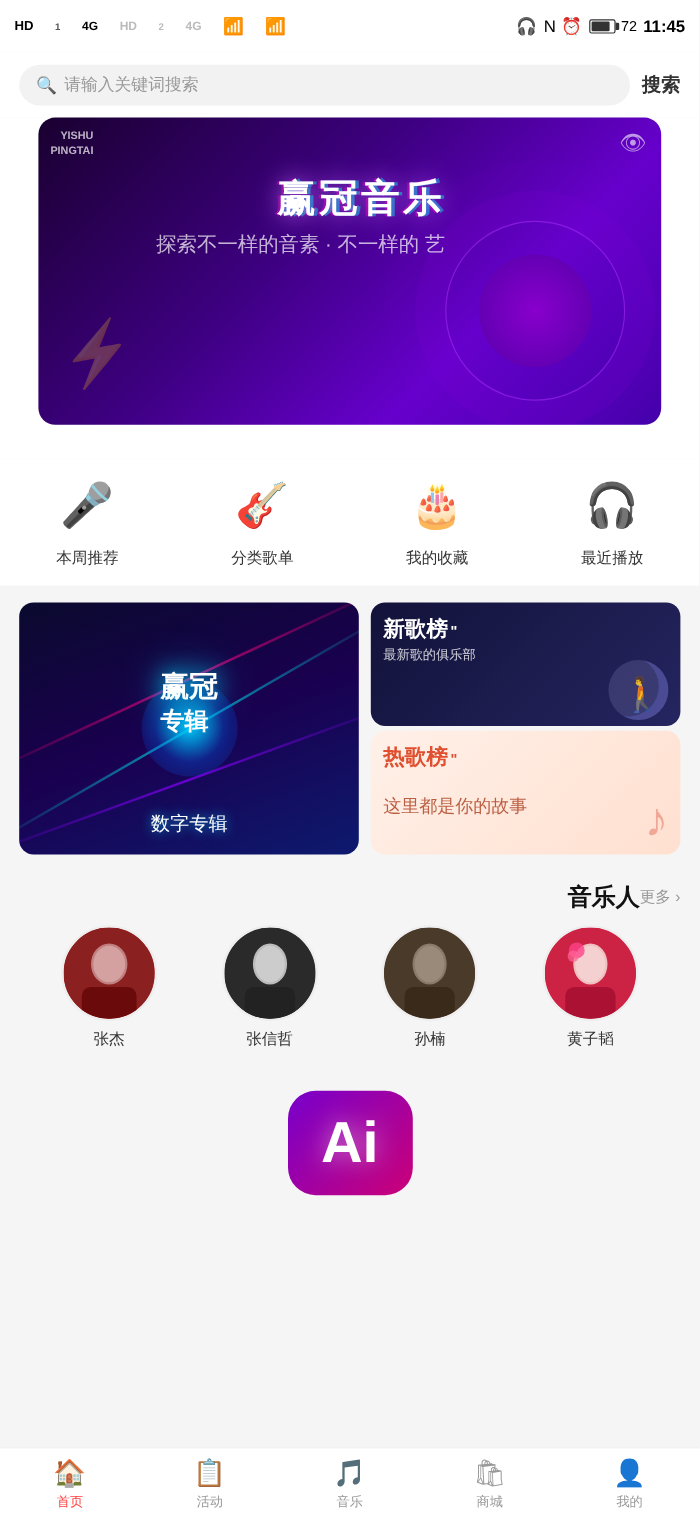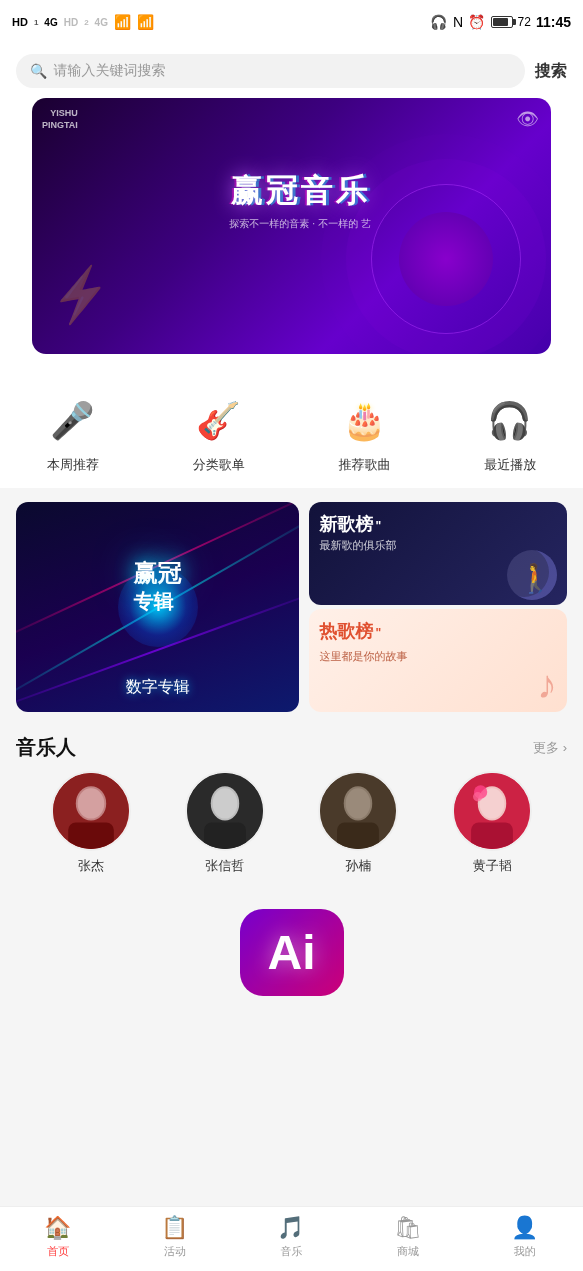--- a/index.html
+++ b/index.html
@@ -15,21 +15,21 @@
     
     .status-bar {
       background: #fff;
       height: 44px;
       display: flex;
       align-items: center;
       justify-content: space-between;
       padding: 0 12px;
       font-size: 12px;
     }
-    .status-left { display: flex; align-items: center; gap: 6px; font-size: 11px; font-weight: bold; }
+    .status-left { display: flex; align-items: center; gap: 18px; font-size: 11px; font-weight: bold; }
     .status-right { display: flex; align-items: center; gap: 5px; font-size: 12px; }
     .battery-icon {
       display: inline-block;
       width: 22px; height: 12px;
       border: 1.5px solid #333;
       border-radius: 2px;
       position: relative;
     }
     .battery-icon::after {
       content: '';
@@ -236,35 +236,35 @@
       display: flex;
       align-items: flex-start;
       padding: 10px;
     }
     .card-bottom-tag {
       font-size: 18px;
       font-weight: 900;
       color: #e05030;
     }
     .card-bottom-sub {
-      font-size: 11px;
+      font-size: 15px;
       color: rgba(180,80,50,0.9);
-      margin-top: 6px;
+      margin-top: 20px;
     }
     .note-icon {
       position: absolute;
       right: 10px; bottom: 5px;
       font-size: 40px;
       color: rgba(220,80,60,0.4);
     }
 
     
     .section-header {
       display: flex;
-      justify-content: space-between;
+      justify-content: flex-end;
       align-items: center;
       padding: 6px 16px 10px;
     }
     .section-title {
       font-size: 20px;
       font-weight: 800;
       color: #111;
     }
     .section-more {
       font-size: 13px;
@@ -379,39 +379,39 @@
 <div style="padding: 0 16px 14px; background:#fff;">
   <div class="banner-wrap">
     <div class="banner-label">YISHU<br>PINGTAI</div>
     <div class="banner-icon">👁</div>
 
     <div style="position:absolute; right:30px; bottom:20px; width:150px; height:150px; border-radius:50%; border:1.5px solid rgba(180,50,255,0.5); box-shadow: 0 0 0 25px rgba(140,0,220,0.12), 0 0 0 50px rgba(120,0,200,0.06);"></div>
     <div style="position:absolute; right:58px; bottom:48px; width:94px; height:94px; border-radius:50%; background:radial-gradient(circle, #8800cc, #5500aa);"></div>
 
     <div style="position:absolute; left:18px; bottom:30px; font-size:50px; color:rgba(180,180,255,0.25); transform:rotate(-10deg);">⚡</div>
 
-    <div style="position:absolute; top:50px; left:20px; right:180px;margin-top:25px;">
+    <div style="position:absolute; top:50px; left:20px; right:180px;">
       <div style="font-size:32px; font-weight:900; color:#fff; text-shadow: 3px 0 0 rgba(0,255,255,0.4), -2px 0 0 rgba(255,0,200,0.4), 0 0 20px rgba(200,100,255,0.8); letter-spacing:3px; line-height:1.1;">赢冠音乐</div>
-      <div style="font-size:10px; color:rgba(255,255,255,0.7); margin-top:8px; line-height:1.5;">探索不一样的音素 · 不一样的 艺</div>
+      <div style="font-size:17px; color:rgba(255,255,255,0.7); margin-top:8px; line-height:1.5;">探索不一样的音素 · 不一样的 艺</div>
     </div>
   </div>
 </div>
 
 <div class="quick-menu">
   <div class="quick-item">
     <div class="quick-icon">🎤</div>
     <span class="quick-label">本周推荐</span>
   </div>
   <div class="quick-item">
     <div class="quick-icon">🎸</div>
     <span class="quick-label">分类歌单</span>
   </div>
   <div class="quick-item">
     <div class="quick-icon">🎂</div>
-    <span class="quick-label">推荐歌曲</span>
+    <span class="quick-label">我的收藏</span>
   </div>
   <div class="quick-item">
     <div class="quick-icon">🎧</div>
     <span class="quick-label">最近播放</span>
   </div>
 </div>
 
 <div class="cards-grid">
 
   <div class="card-left">

